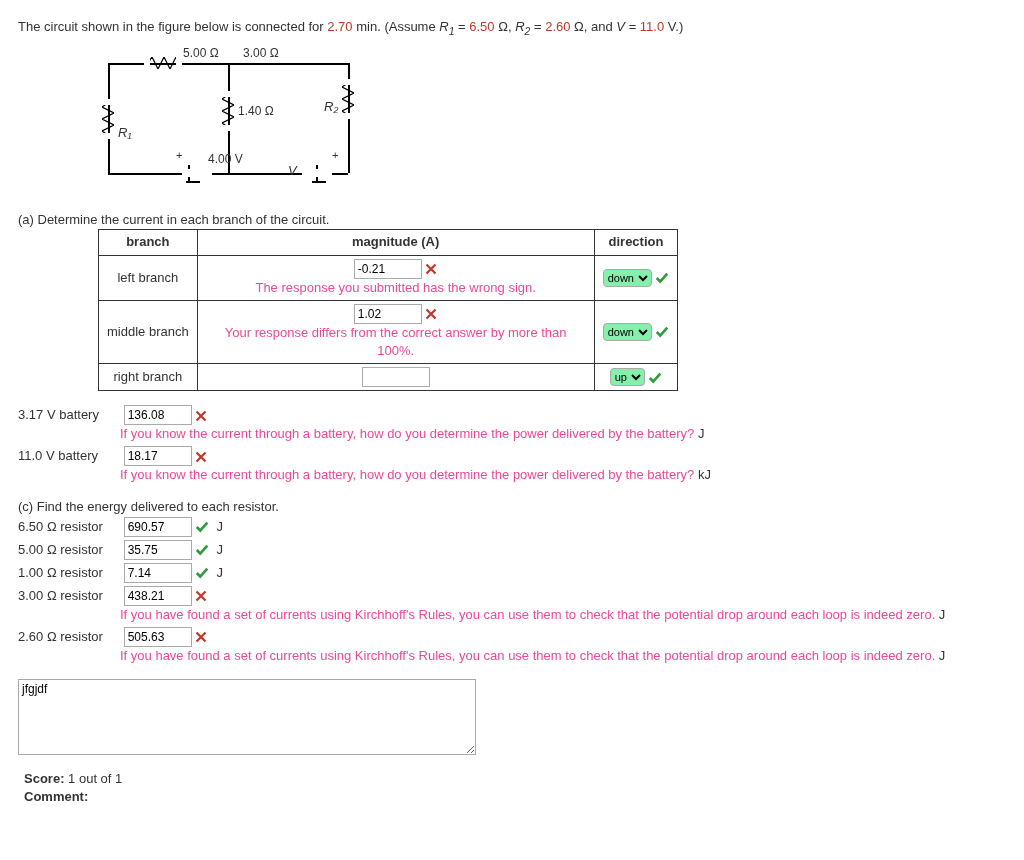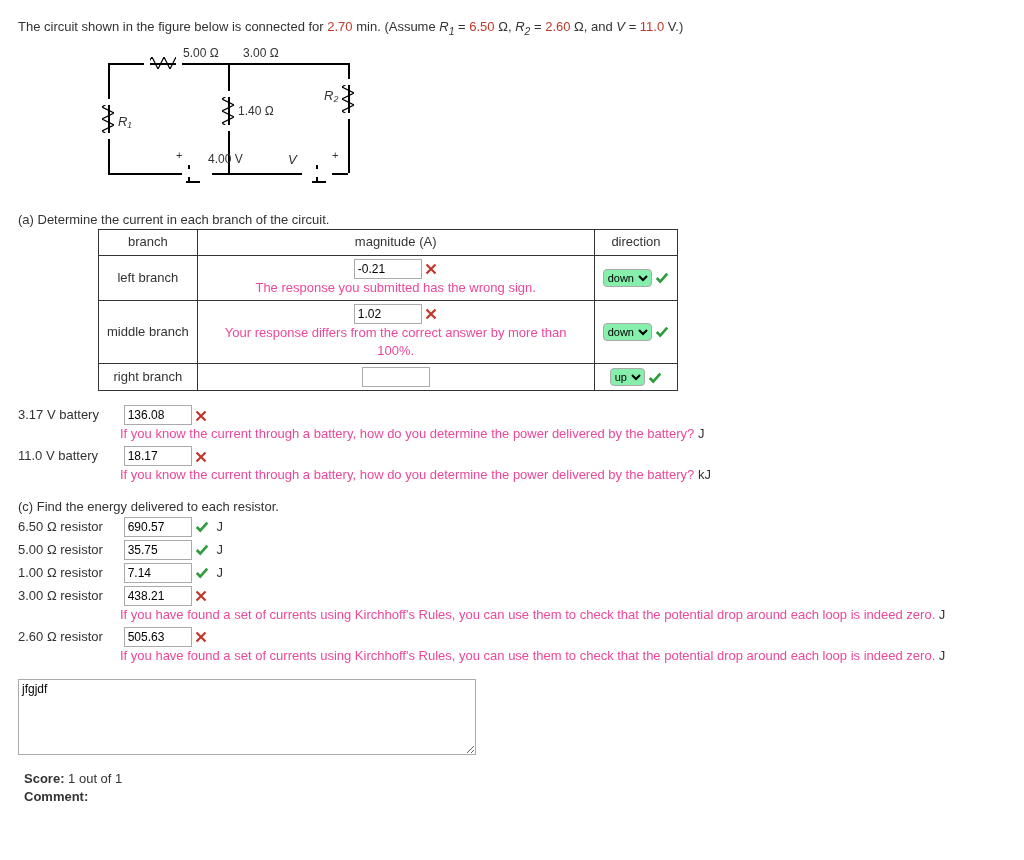--- a/index.html
+++ b/index.html
@@ -41,30 +41,30 @@
     border-collapse: collapse;
     margin-left: 80px;
   }
   table.answer-table td, table.answer-table th {
     border: 1px solid #333;
     padding: 3px 8px;
     font-size: 13px;
     text-align: center;
     vertical-align: middle;
   }
-  table.answer-table th { font-weight: normal; }
+  table.answer-table th { font-weight: bold; }
   .row-block { margin-bottom: 3px; }
   .section { margin-bottom: 14px; }
   .label-col { display: inline-block; width: 102px; }
   .bold { font-weight: bold; }
 
   
   .circuit-wrap { margin: 10px 0 18px 70px; width: 300px; height: 140px; position: relative; }
   .wire { position: absolute; background: #000; }
-  .node-label { position: absolute; font-style: italic; font-size: 13px; }
+  .node-label { position: absolute; font-style: italic; font-size: 13px; margin-top: 11px; }
   .val-label { position: absolute; font-size: 12px; white-space: nowrap; }
 
   
   .resistor-h { position:absolute; width:32px; height:12px; }
   .resistor-h svg, .resistor-v svg { display:block; }
   .resistor-v { position:absolute; width:12px; height:32px; }
 
   
   .battery { position:absolute; }
   .bat-long { position:absolute; width:2px; height:16px; background:#000; }

